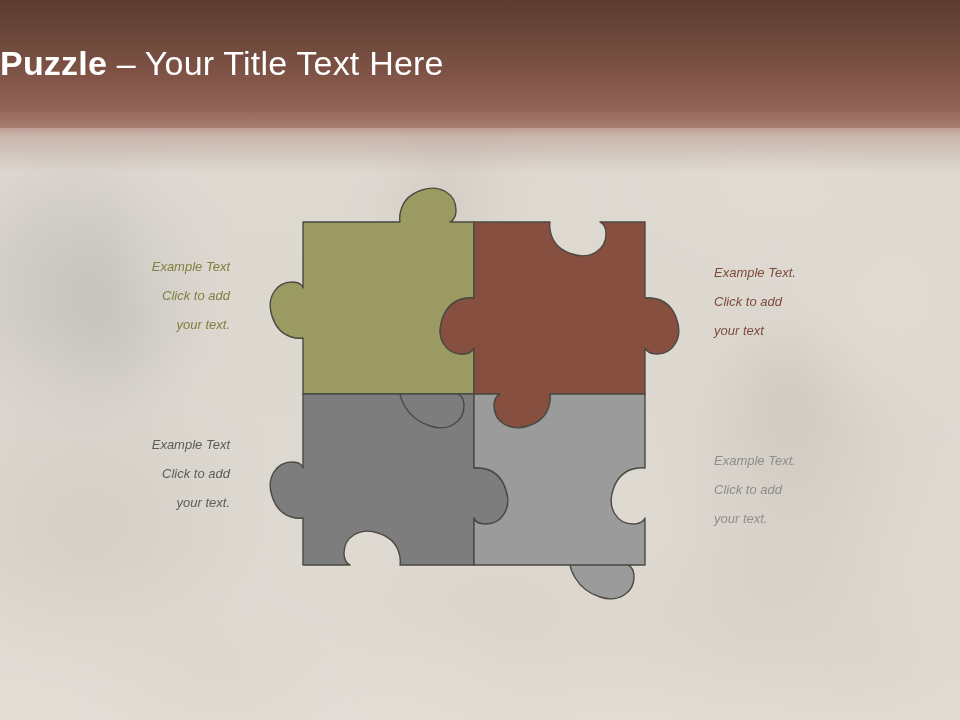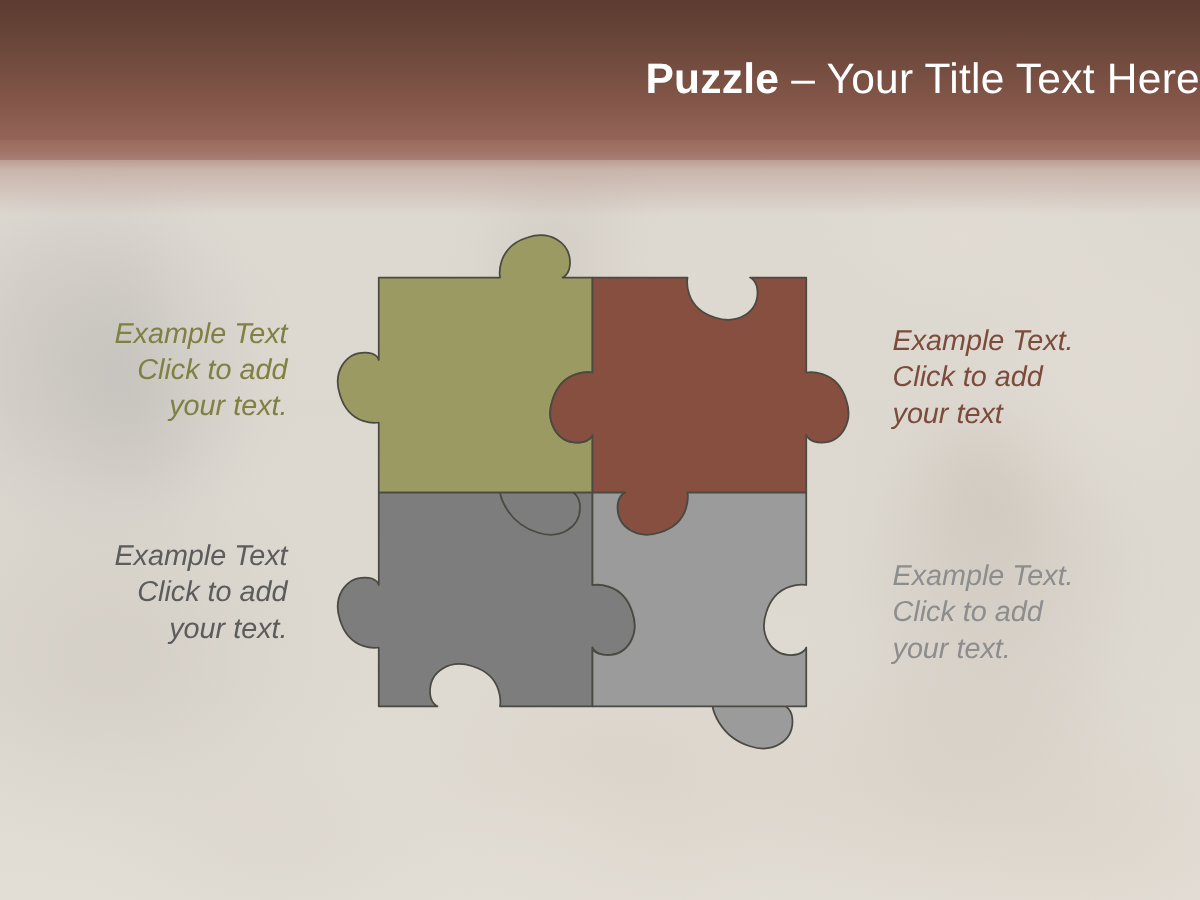--- a/index.html
+++ b/index.html
@@ -84,34 +84,34 @@
   .title-fade {
     position: absolute;
     left: 0; top: 112px;
     width: 960px; height: 60px;
     background: linear-gradient(180deg, rgba(155,106,94,.95) 0%, rgba(186,152,142,.55) 40%, rgba(214,206,198,0) 100%);
   }
   .slide-title {
     position: absolute;
     left: 0; top: 44px;
     width: 960px;
-    text-align: right;
+    text-align: left;
     color: #ffffff;
     font-size: 34px;
     letter-spacing: .2px;
     white-space: nowrap;
   }
   .slide-title .t-strong { font-weight: bold; }
   .slide-title .t-rest   { font-weight: normal; }
 
   
   .caption {
     position: absolute;
     font-style: italic;
-    font-size: 23px;
+    font-size: 13px;
     line-height: 29px;
     white-space: pre-line;
   }
   .cap-tl { left:  40px; top: 252px; width: 190px; text-align: right; color: #7f8042; }
   .cap-tr { left: 714px; top: 258px; width: 220px; text-align: left;  color: #7d4b3c; }
   .cap-bl { left:  40px; top: 430px; width: 190px; text-align: right; color: #5c5c5c; }
   .cap-br { left: 714px; top: 446px; width: 220px; text-align: left;  color: #8d8d8d; }
 
   
   .puzzle {

